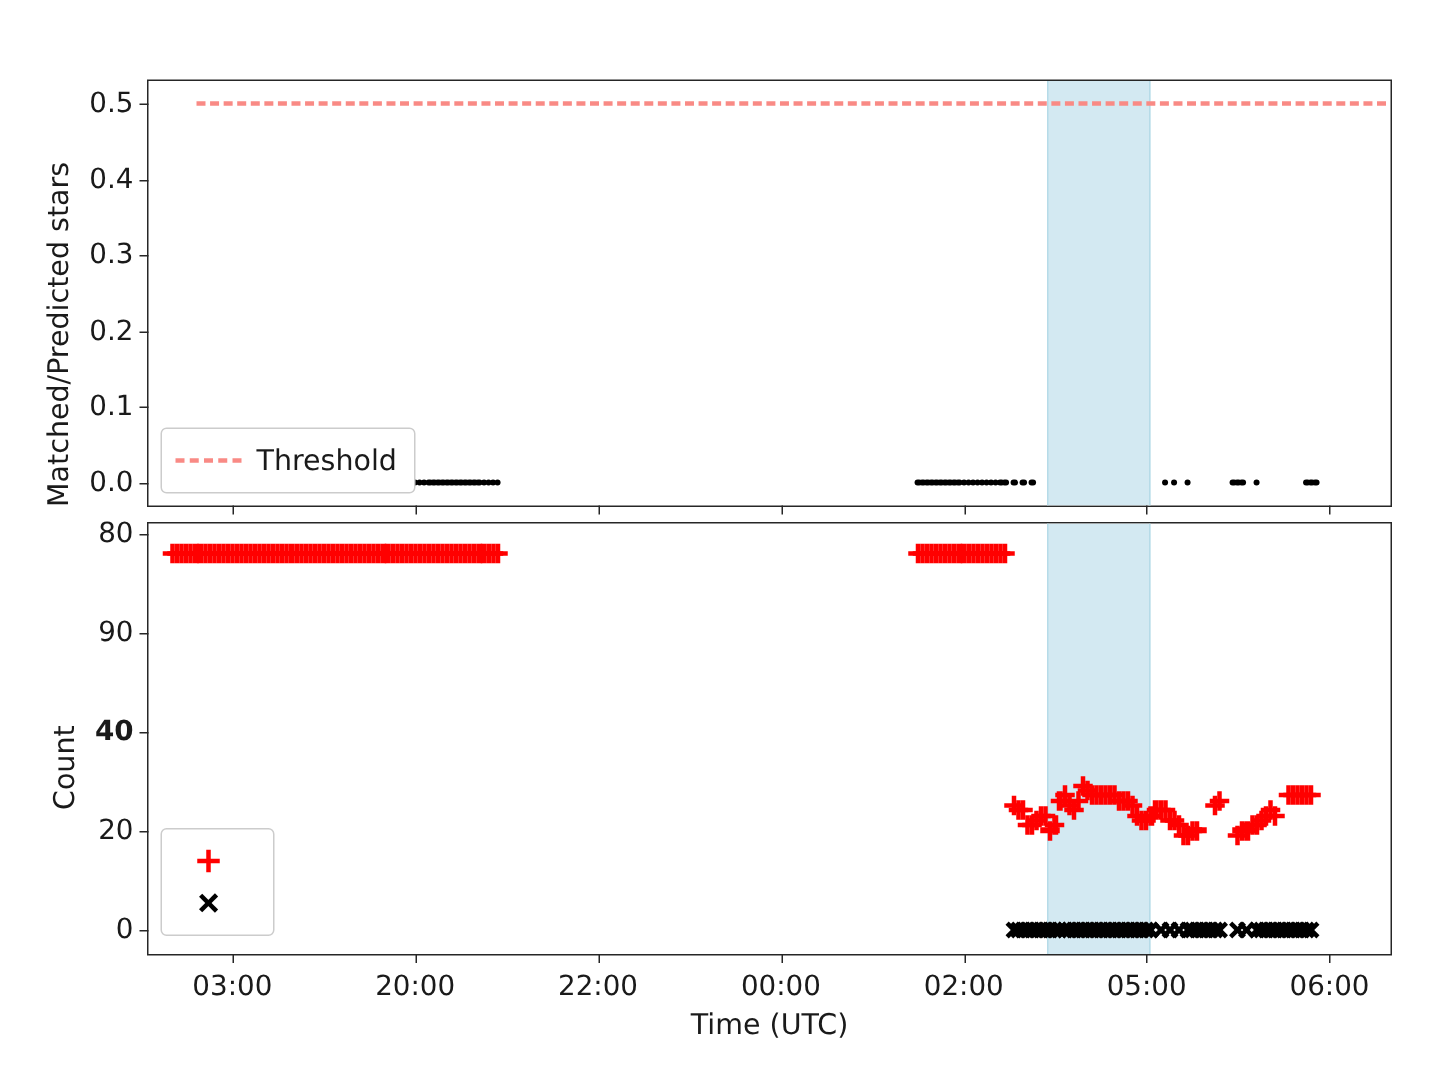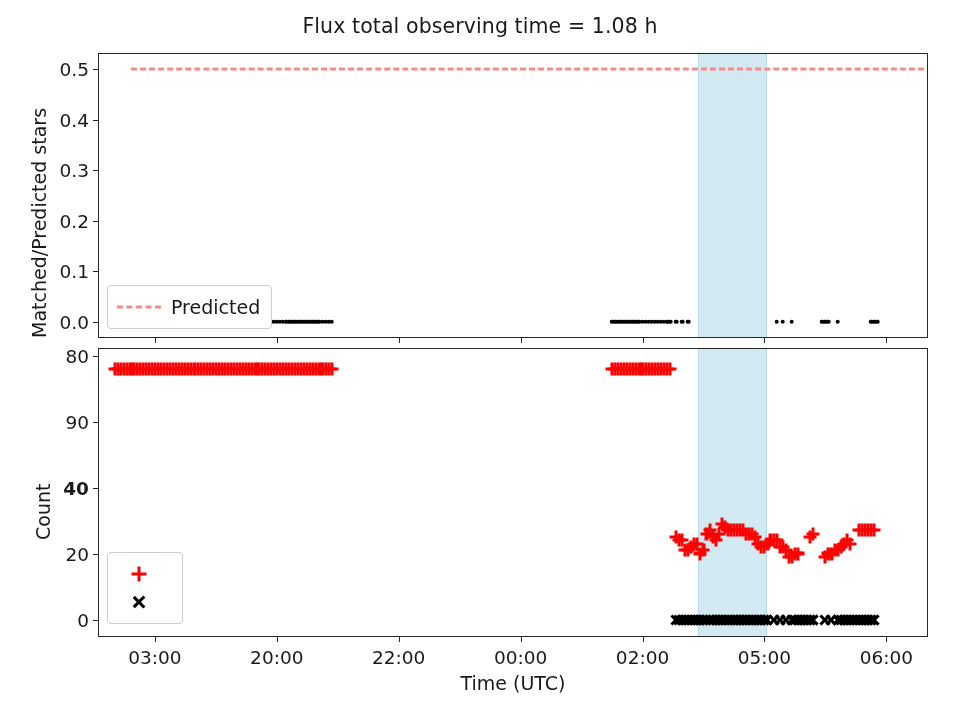--- a/index.html
+++ b/index.html
@@ -202,21 +202,20 @@
     width:3.4px; height:100%; margin-left:-1.7px; background:#000000;
   }
   .lh-x::before { transform: rotate(45deg); }
   .lh-x::after  { transform: rotate(-45deg); }
 </style>
 </head>
 <body>
 
 <div id="figure">
 
-  <div id="chart-title">Flux total observing time = 1.08 h</div>
 
   <div class="axes" id="axes-top">
     <div class="plotarea" id="plot-top">
         <div class="span-highlight" style="left: 72.3926%; width: 8.34356%; background: rgb(211, 233, 242);"></div>
         <div id="threshold-line" style="left: 3.9%; right: 0.4%; top: 5.35714%; border-top-color: rgb(249, 138, 133);"></div>
         <div class="mk mk-dot" style="left: 1.96319%; top: 94.6429%;"></div>
         <div class="mk mk-dot" style="left: 2.33129%; top: 94.6429%;"></div>
         <div class="mk mk-dot" style="left: 2.69939%; top: 94.6429%;"></div>
         <div class="mk mk-dot" style="left: 3.06748%; top: 94.6429%;"></div>
         <div class="mk mk-dot" style="left: 3.43558%; top: 94.6429%;"></div>
@@ -343,21 +342,21 @@
         <div class="xtick" style="left: 65.6442%;"></div>
         <div class="xtick" style="left: 80.3681%;"></div>
         <div class="xtick" style="left: 95.092%;"></div>
       </div>
 
     <div class="legend" id="legend-top">
       <div class="legend-row">
         <span class="legend-handle">
             <i class="lh-dash"></i>
           </span>
-        <span class="legend-label">Predicted</span>
+        <span class="legend-label">Threshold</span>
       </div>
     </div>
   </div>
 
   <div class="ylabel" id="ylabel-top">Matched/Predicted stars</div>
 
   <div class="axes" id="axes-bottom">
     <div class="plotarea" id="plot-bottom">
         <div class="span-highlight" style="left: 72.3926%; width: 8.34356%; background: rgb(211, 233, 242);"></div>
         <div class="mk mk-plus" style="left: 1.96319%; top: 6.89655%;"></div>

